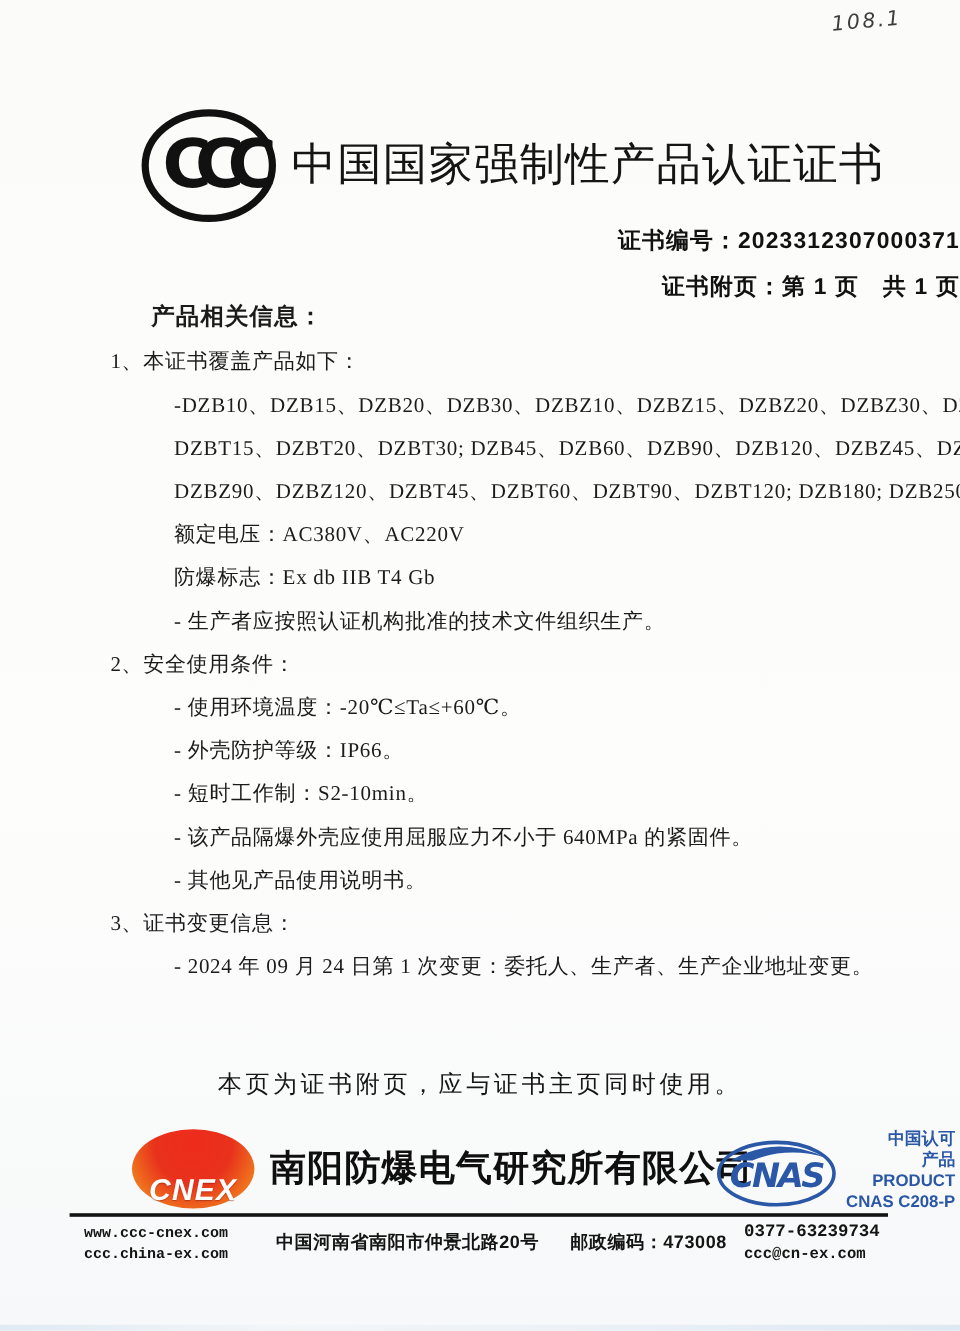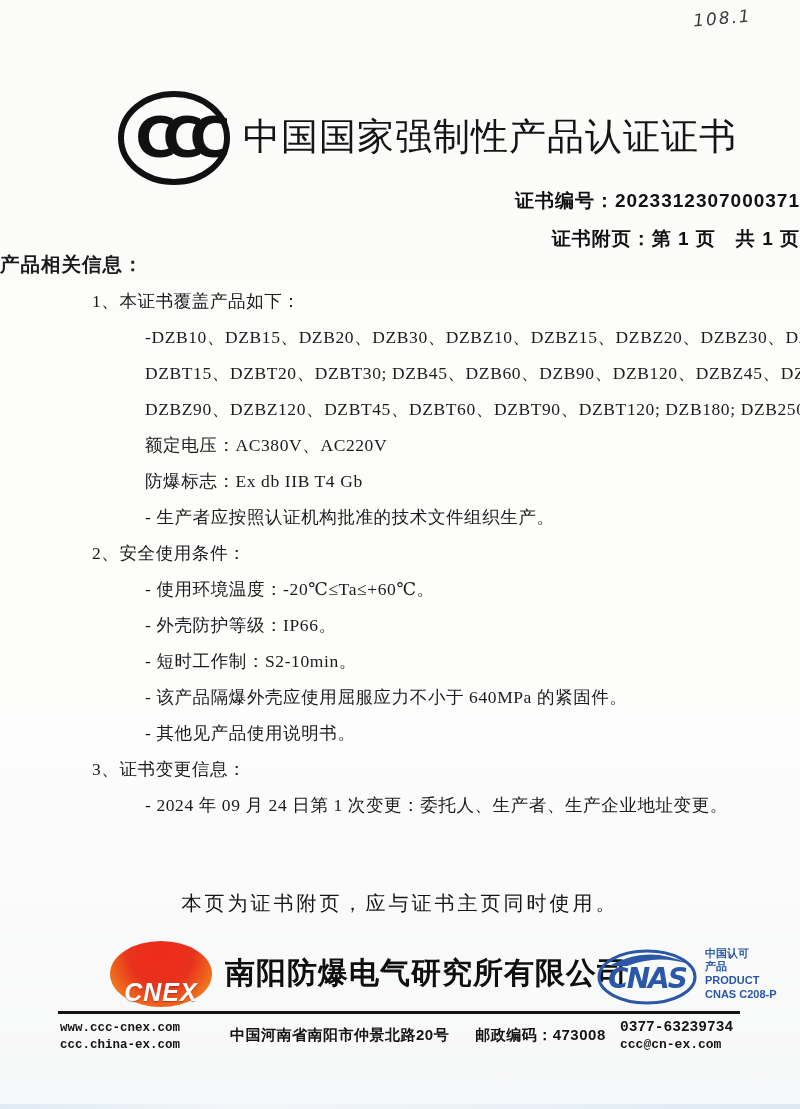--- a/index.html
+++ b/index.html
@@ -63,20 +63,21 @@
 
   
   .body-block {
     position: absolute;
     top: 247px;
     left: 0;
     width: 100%;
     font-family: "Liberation Serif", "DejaVu Serif", serif;
   }
   .section-title {
+    margin-left: 126px;
     height: 36px;
     line-height: 36px;
     font-size: 19.5px;
     font-weight: bold;
     letter-spacing: 1px;
   }
   .bline {
     height: 36px;
     line-height: 36px;
     font-size: 17.5px;
@@ -137,46 +138,47 @@
   .cnas-block {
     position: absolute;
     left: 597px;
     top: 940px;
     display: flex;
     align-items: center;
     gap: 4px;
   }
   .cnas-caption {
     color: #2b57a7;
-    font-size: 11px;
+    font-size: 14px;
     line-height: 1.25;
     font-weight: bold;
     font-family: "Liberation Sans", sans-serif;
     white-space: nowrap;
+    text-align: right;
   }
 
   
   .footer-rule {
     position: absolute;
     left: 58px;
     top: 1011px;
     width: 682px;
     height: 3px;
     background: #141414;
   }
   .footer {
     position: absolute;
     top: 1018px;
     left: 0;
     width: 100%;
     color: #141414;
   }
   .f-left {
     position: absolute;
-    left: 60px;
+    left: 70px;
     top: 2px;
     font-family: "Liberation Mono", "DejaVu Sans Mono", monospace;
     font-size: 12.5px;
     font-weight: bold;
     line-height: 17px;
     white-space: nowrap;
   }
   .f-mid {
     position: absolute;
     left: 230px;

